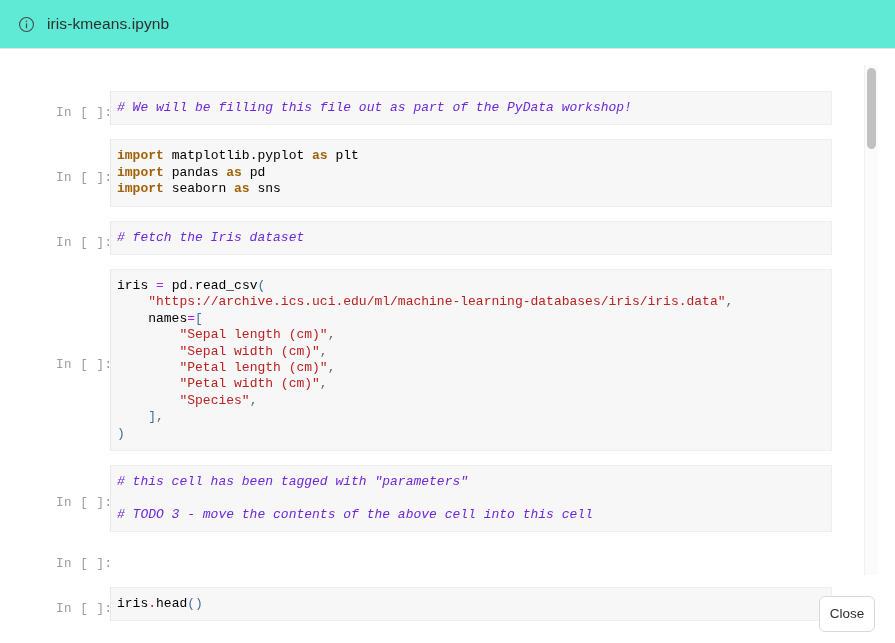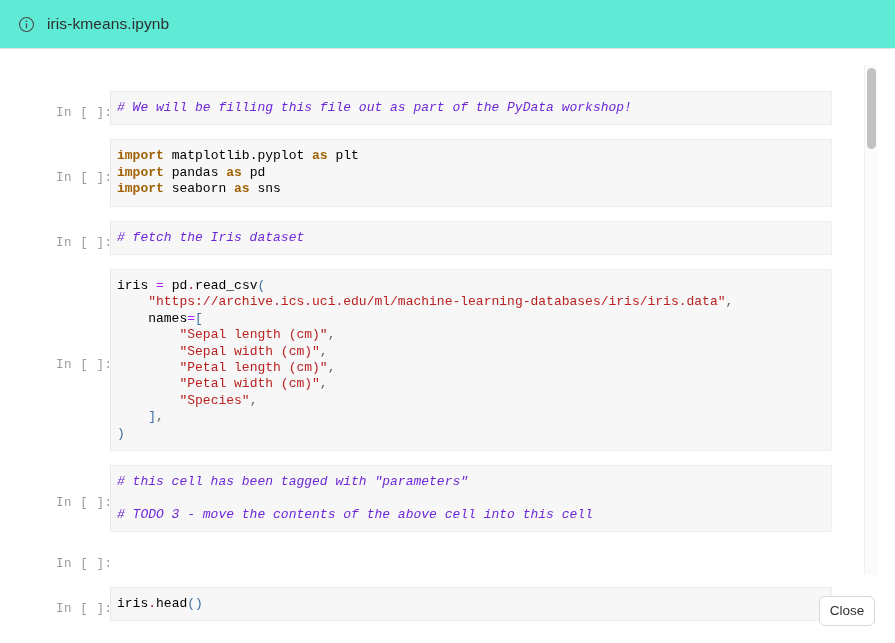--- a/index.html
+++ b/index.html
@@ -131,21 +131,21 @@
     border-radius: 5px;
     background: #c1c1c1;
   }
 
   
   .close-btn {
     position: absolute;
     left: 819px;
     top: 596px;
     width: 56px;
-    height: 30px;
+    height: 36px;
     box-sizing: border-box;
     background: #ffffff;
     border: 1px solid #d8d8d8;
     border-radius: 6px;
     color: #2f2f2f;
     font-family: "Liberation Sans", sans-serif;
     font-size: 13.5px;
     line-height: 28px;
     text-align: center;
     padding: 0;

